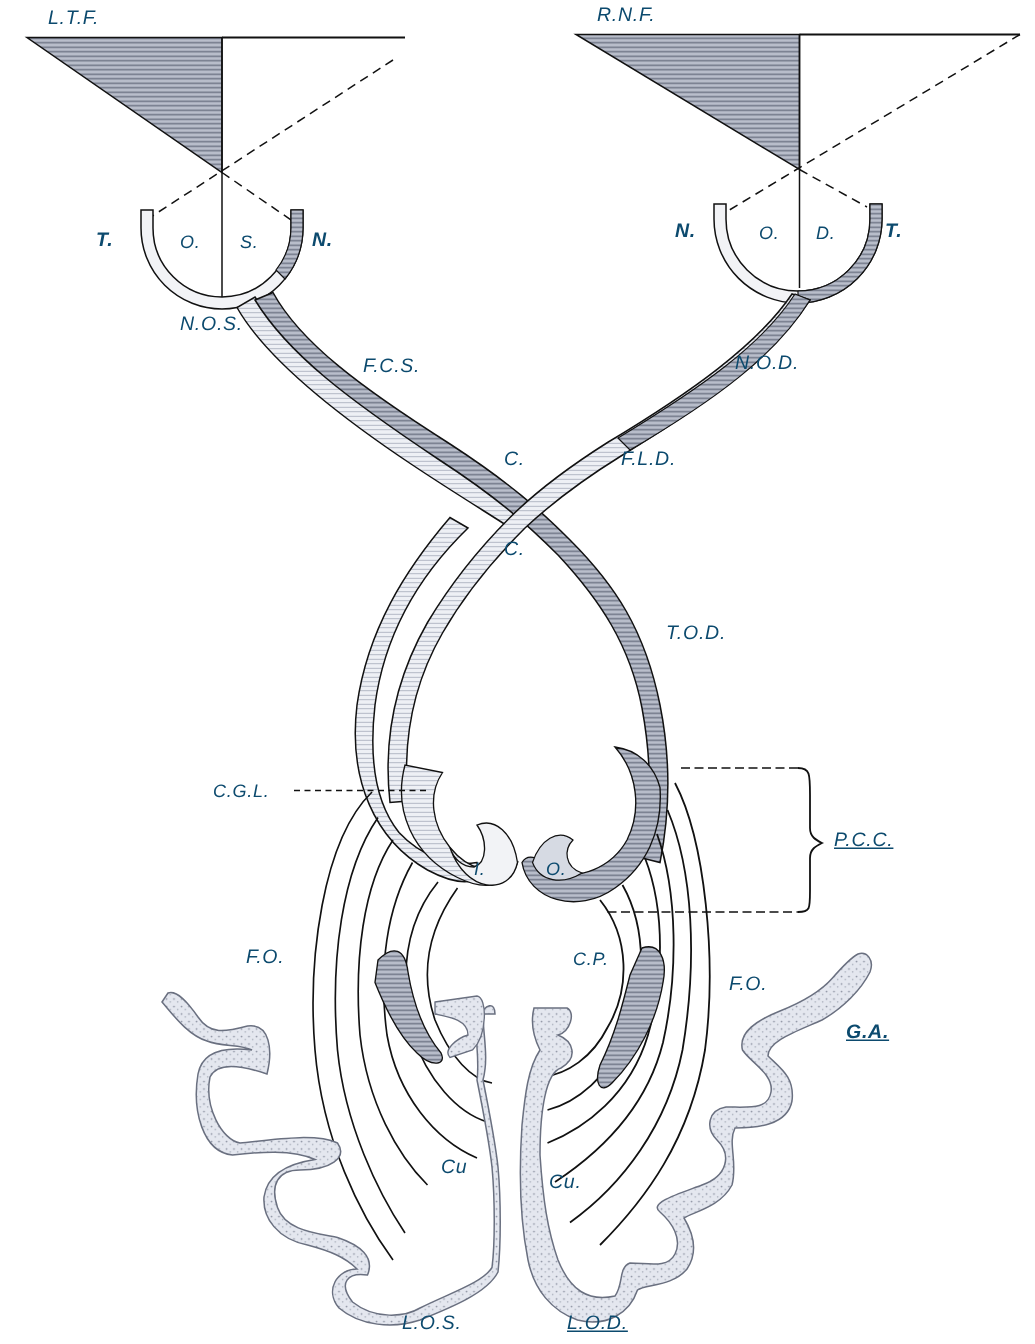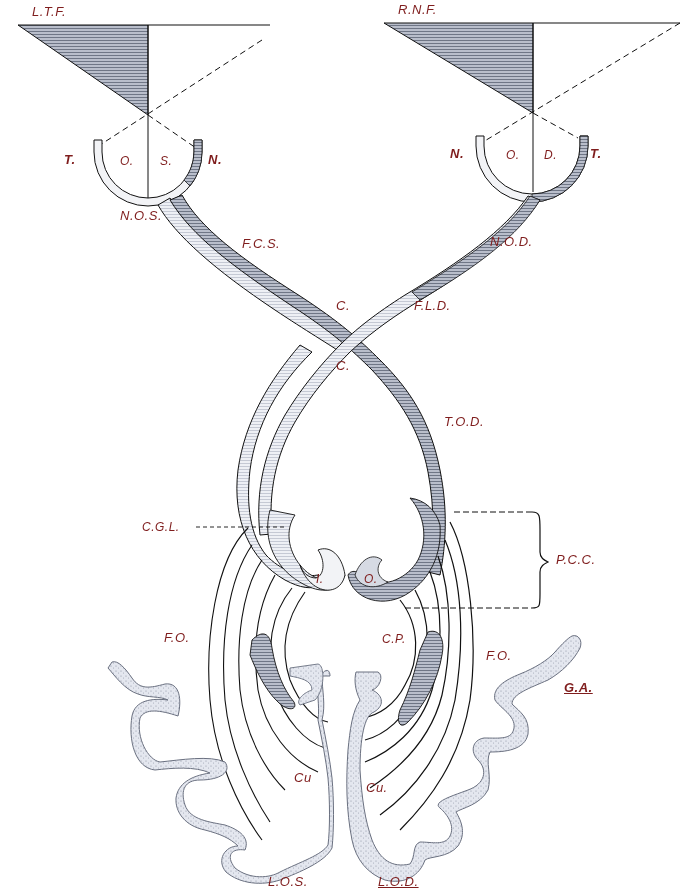--- a/index.html
+++ b/index.html
@@ -3,21 +3,21 @@
   <meta charset="utf-8">
   <style>
     html, body { margin: 0; padding: 0; background: #ffffff; }
     body { width: 690px; height: 896px; position: relative; overflow: hidden; }
     #diagram { position: absolute; left: 0; top: 0; width: 690px; height: 896px; }
     .lbl {
       position: absolute;
       font-family: "Liberation Sans", sans-serif;
       font-style: italic;
       font-size: 13px;
-      color: #7f1d1d;
+      color: #0c4a6e;
       white-space: nowrap;
       letter-spacing: 0.5px;
     }
     .lbl.bold { font-weight: bold; }
     .lbl.small { font-size: 12px; }
   </style>
 </head>
 <body>
 
 <svg id="diagram" viewBox="0 0 690 896" xmlns="http://www.w3.org/2000/svg">
@@ -144,21 +144,21 @@
 <span class="lbl" style="left:414px; top:298px;text-align:right;">F.L.D.</span>
 
 <span class="lbl" style="left:336px; top:298px;">C.</span>
 <span class="lbl" style="left:336px; top:358px;">C.</span>
 
 <span class="lbl" style="left:444px; top:414px;">T.O.D.</span>
 
 <span class="lbl small" style="left:142px; top:520px;">C.G.L.</span>
 <span class="lbl small" style="left:316px; top:572px;">I.</span>
 <span class="lbl small" style="left:364px; top:572px;">O.</span>
-<span class="lbl" style="left:556px; top:552px;">P.C.C.</span>
+<span class="lbl" style="left:556px; top:552px;text-decoration:underline;">P.C.C.</span>
 
 <span class="lbl" style="left:164px; top:630px;">F.O.</span>
 <span class="lbl" style="left:486px; top:648px;">F.O.</span>
 
 <span class="lbl small" style="left:382px; top:632px;">C.P.</span>
 
 <span class="lbl" style="left:294px; top:770px;">Cu</span>
 <span class="lbl" style="left:366px; top:740px;margin-top:40px;">Cu.</span>
 
 <span class="lbl bold" style="left:564px; top:680px;text-decoration:underline;">G.A.</span>

